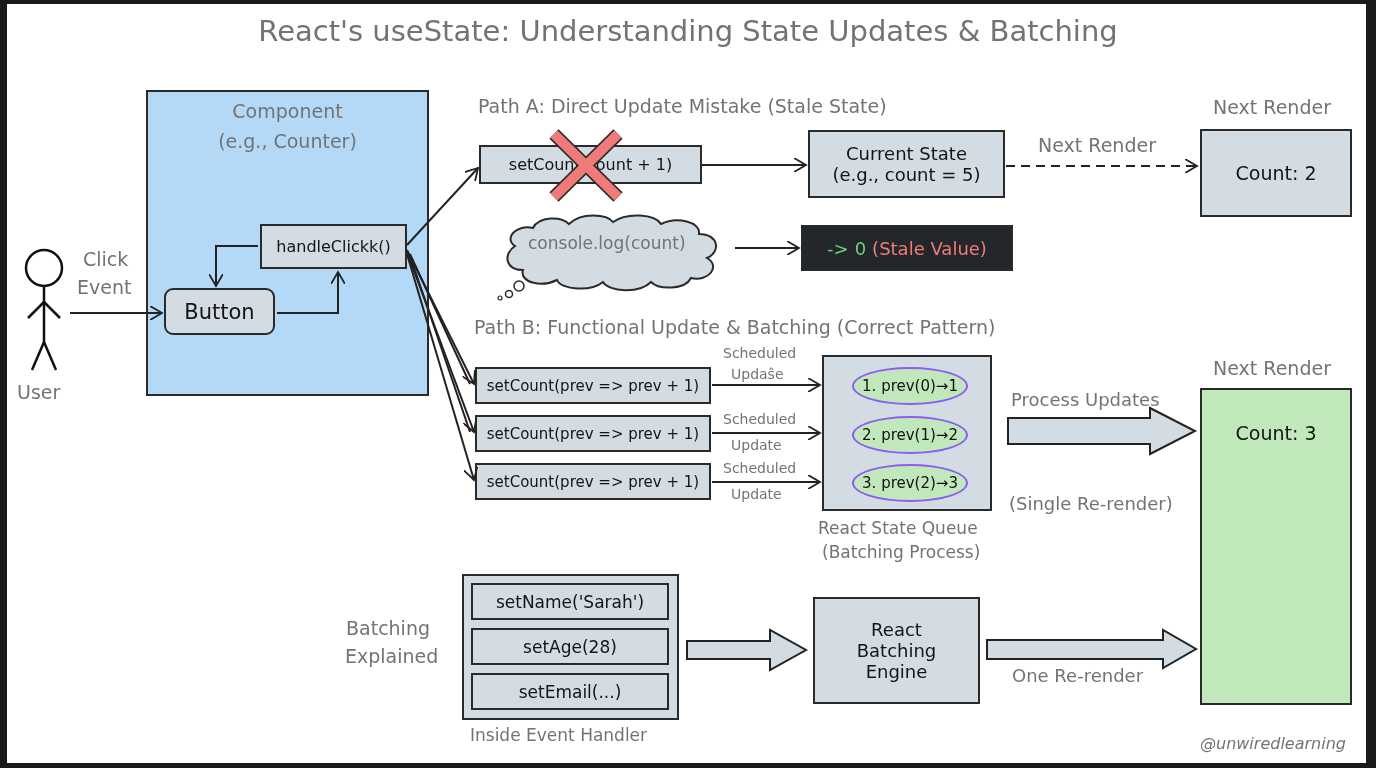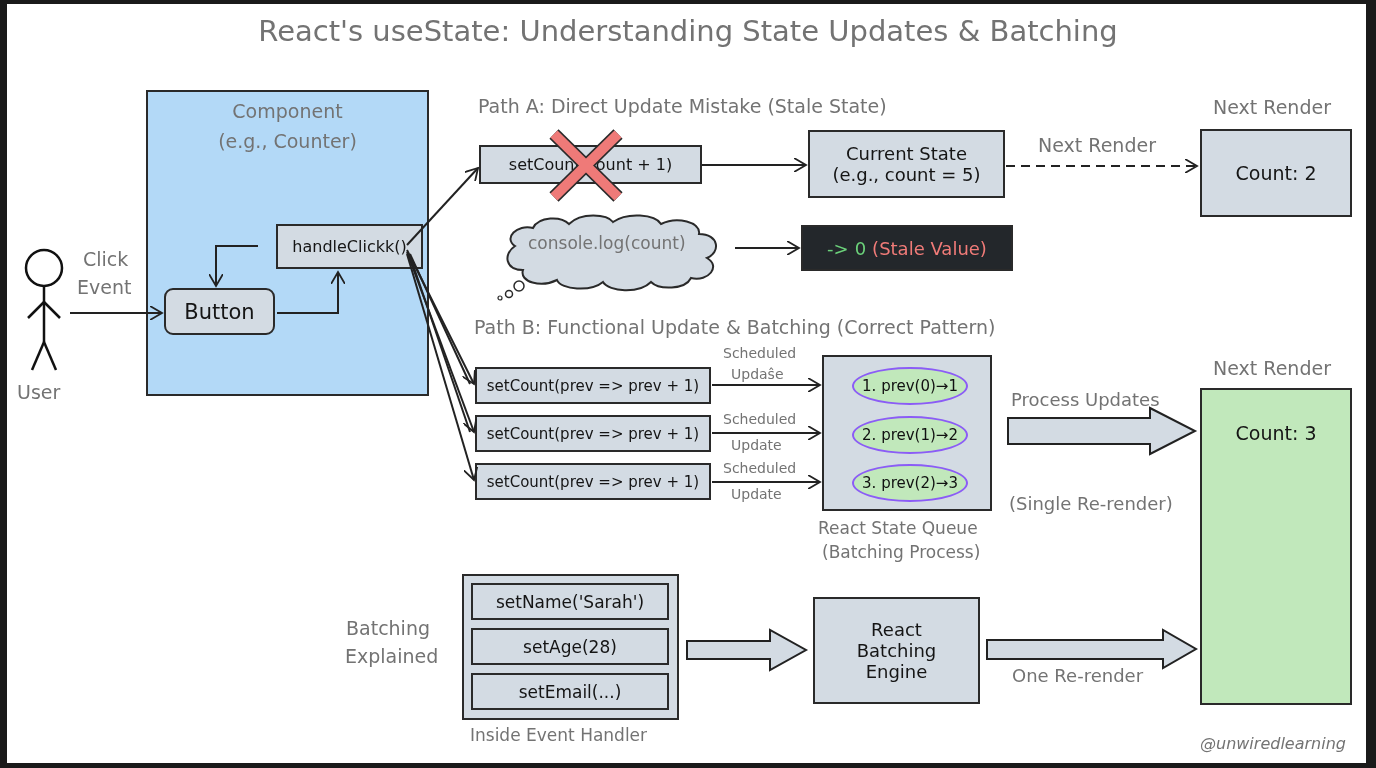--- a/index.html
+++ b/index.html
@@ -40,21 +40,21 @@
 <div class="txt title">React's useState: Understanding State Updates &amp; Batching</div>
 
 <div class="box blue" style="left:146px; top:90px; width:283px; height:306px; align-items:flex-start;">
 </div>
 <div class="txt lbl" style="left:146px; width:283px; text-align:center; top:100px;">Component</div>
 <div class="txt lbl" style="left:146px; width:283px; text-align:center; top:130px;">(e.g., Counter)</div>
 
 <div class="box grey" style="left:164px; top:288px; width:111px; height:47px; border-radius:9px; font-size:21px;">
   <span>Button</span>
 </div>
-<div class="box grey code" style="left:260px; top:224px; width:147px; height:45px; font-size:16px;margin-left:16px;">
+<div class="box grey code" style="left:260px; top:224px; width:147px; height:45px; font-size:16px;">
   <span>handleClickk()</span>
 </div>
 
 <svg class="abs" style="left:20px; top:244px;" width="50" height="132" viewBox="0 0 50 132">
   <circle cx="24" cy="24" r="18" fill="none" stroke="#111" stroke-width="2.5"></circle>
   <line x1="24" y1="42" x2="24" y2="98" stroke="#111" stroke-width="2.5"></line>
   <line x1="24" y1="58" x2="8" y2="74" stroke="#111" stroke-width="2.5"></line>
   <line x1="24" y1="58" x2="40" y2="74" stroke="#111" stroke-width="2.5"></line>
   <line x1="24" y1="98" x2="12" y2="126" stroke="#111" stroke-width="2.5"></line>
   <line x1="24" y1="98" x2="36" y2="126" stroke="#111" stroke-width="2.5"></line>

